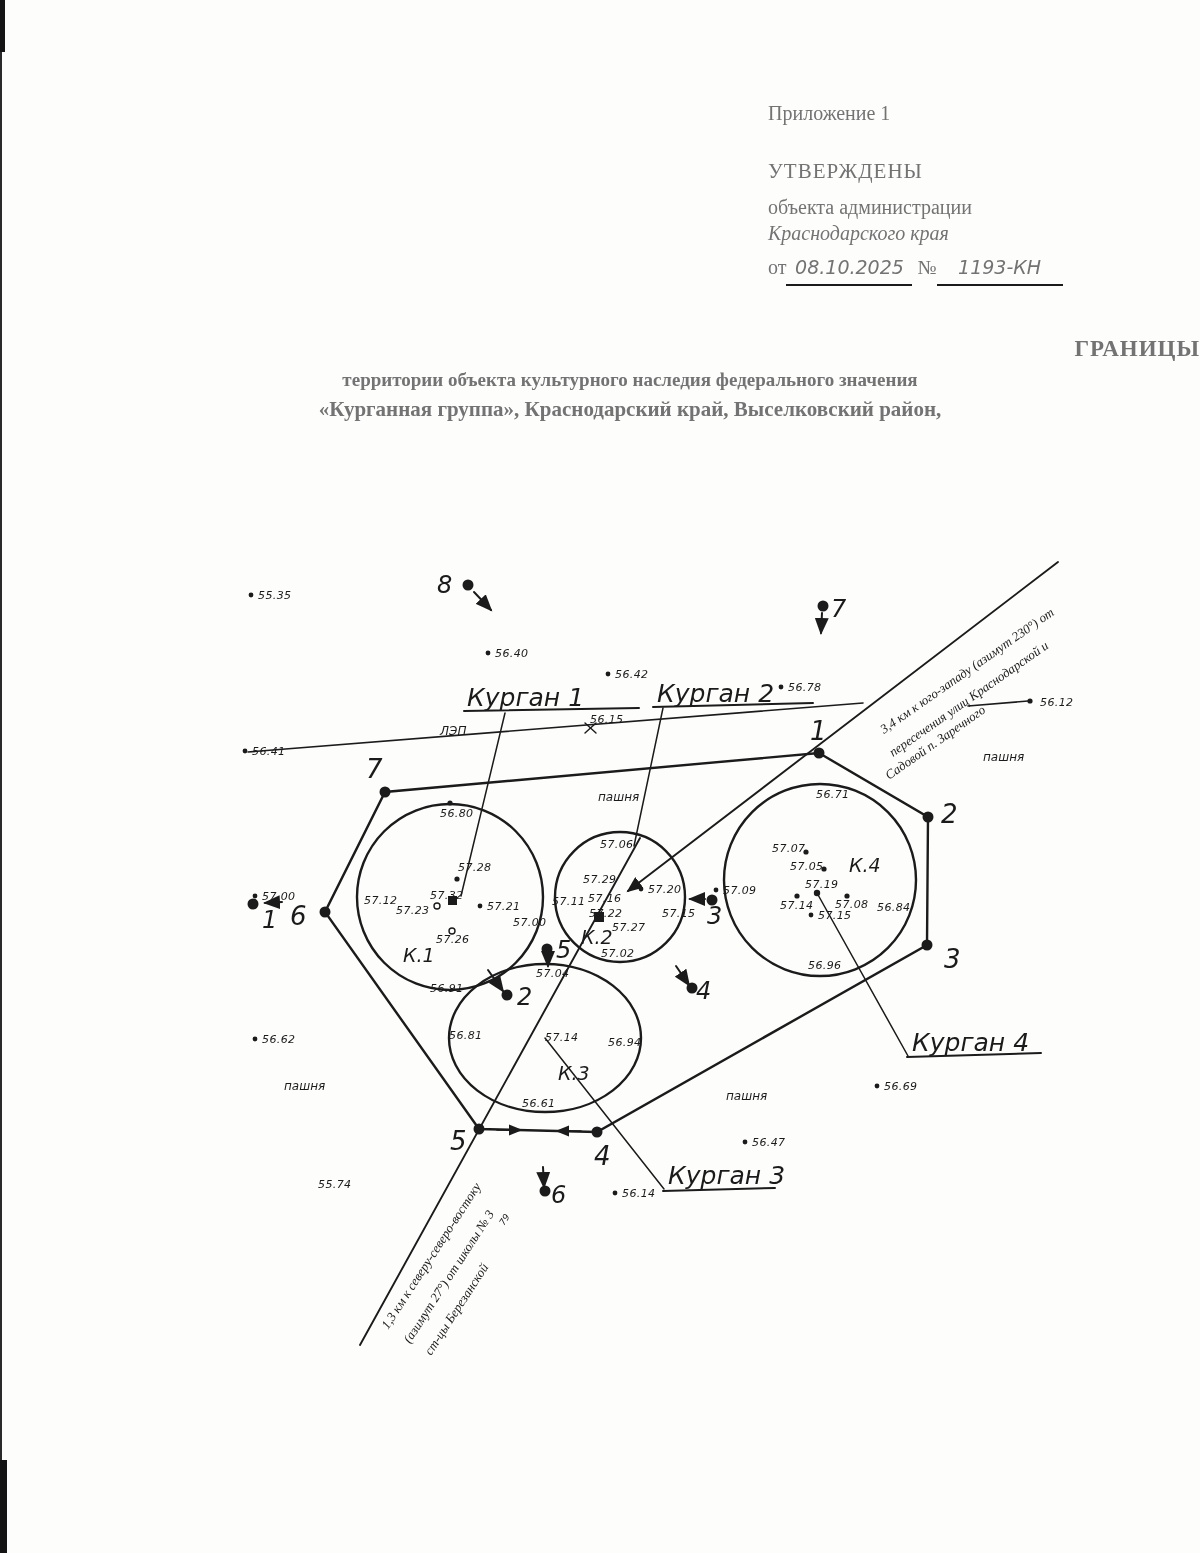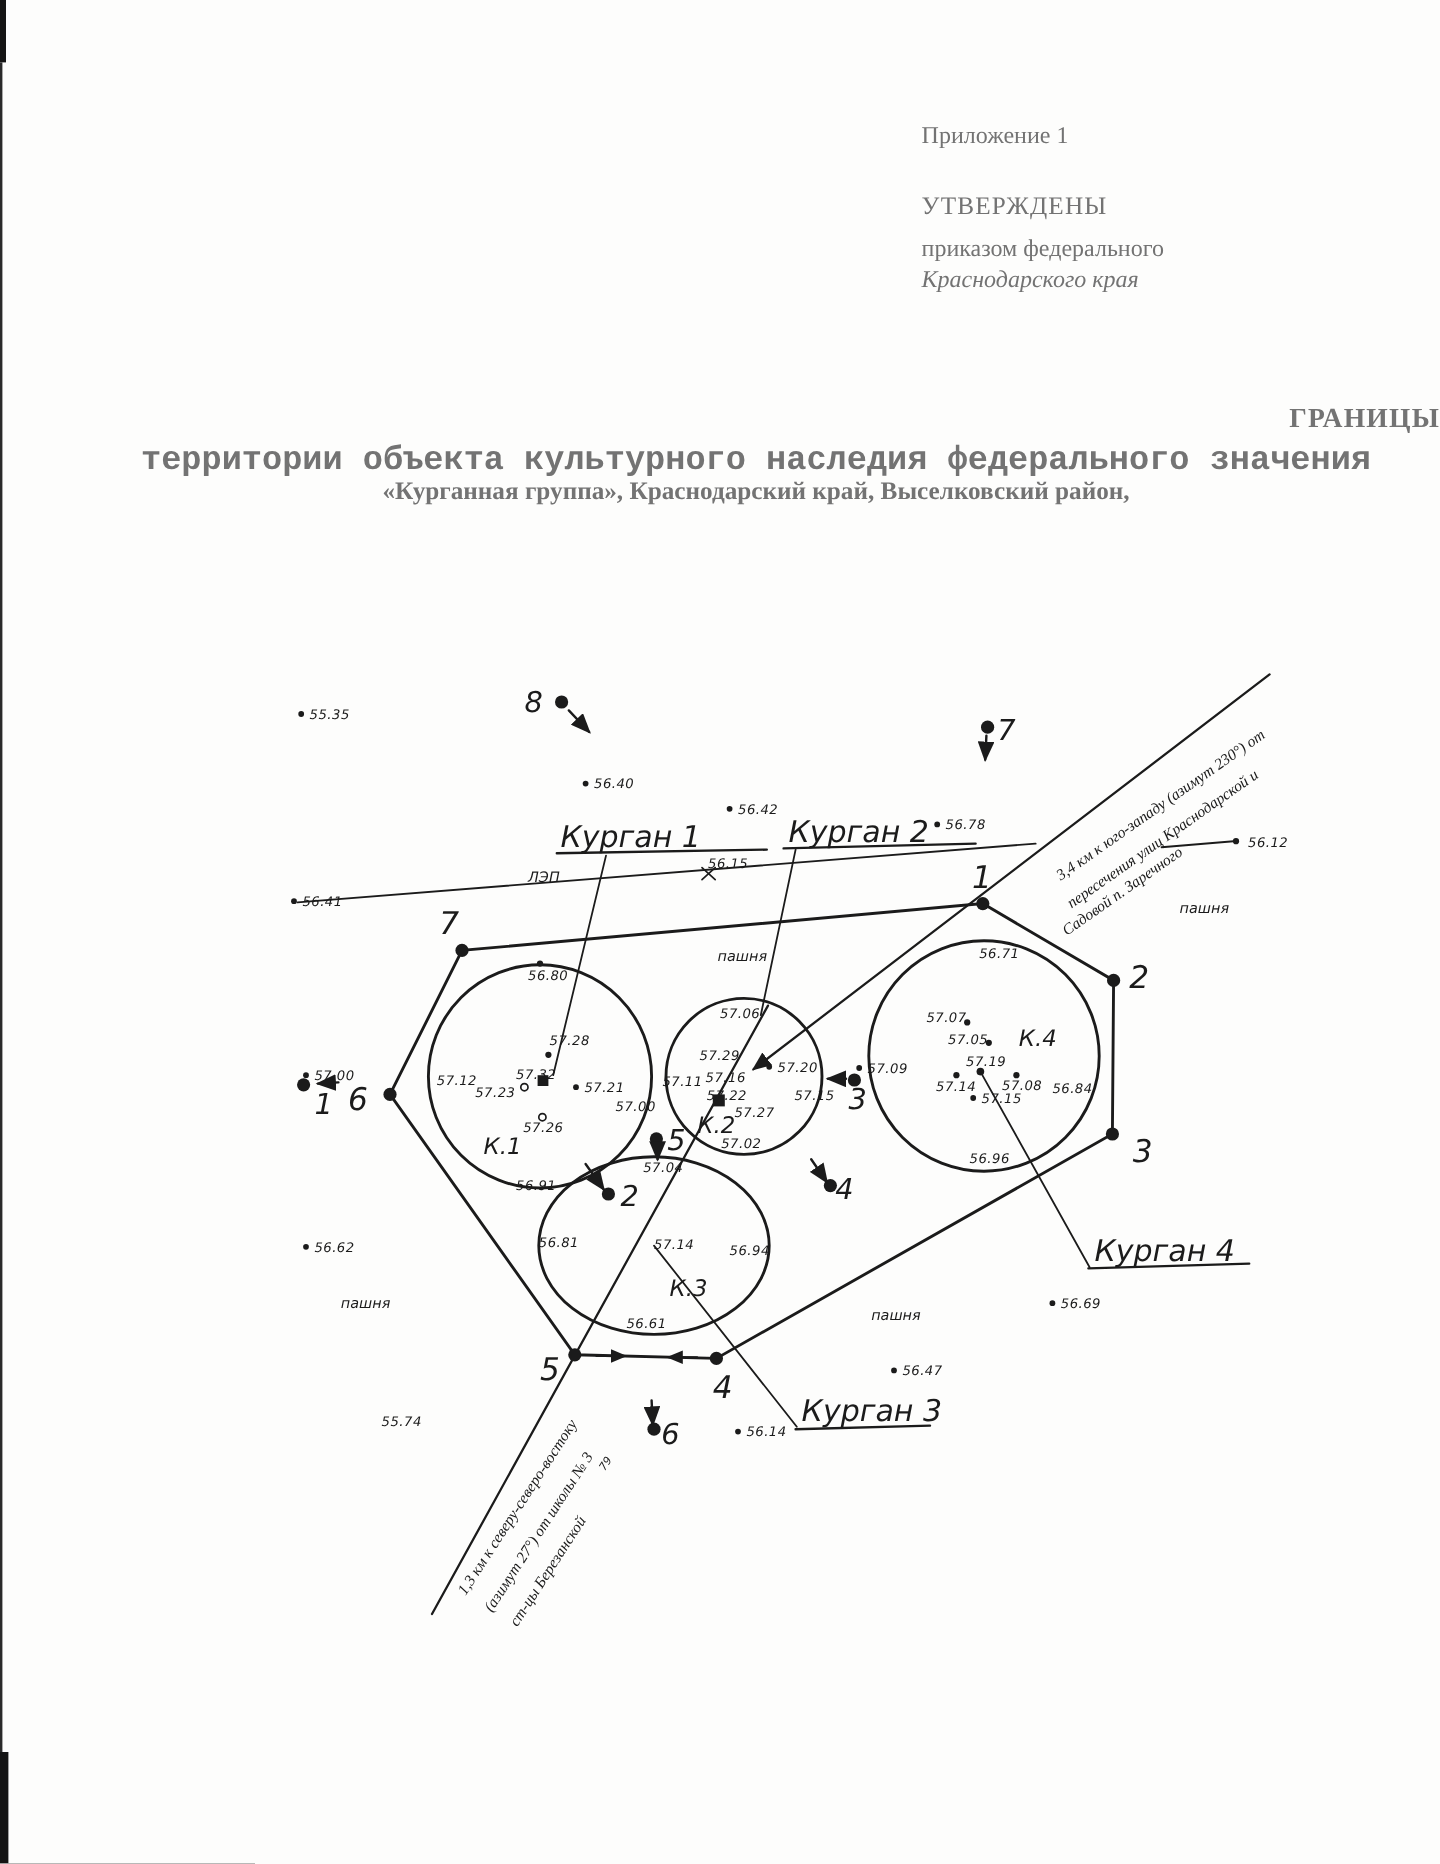--- a/index.html
+++ b/index.html
@@ -14,21 +14,21 @@
   .appendix{top:98px;font-size:20px;}
   .approved-word{top:156px;font-size:21px;letter-spacing:1px;}
   .approved-l2{top:192px;}
   .approved-l3{top:218px;font-style:italic;}
   .order-line{top:252px;white-space:nowrap;}
   .hand{font-family:"DejaVu Sans", sans-serif;font-style:italic;font-size:19px;}
   .uline{display:inline-block;border-bottom:2px solid #1b1b1b;padding:0 8px 1px 8px;min-width:110px;text-align:center;}
   
   .titles{left:60px;width:1140px;text-align:center;font-weight:bold;}
   .t1{top:336px;font-size:23px;letter-spacing:1px;text-align:right;}
-  .t2{top:369px;font-size:28px;font-family:Liberation Mono, monospace;}
+  .t2{top:369px;font-size:19px;}
   .t3{top:397px;font-size:21px;}
   .t4{top:425px;font-size:21px;}
   .subtitle{top:482px;font-weight:normal;font-size:21px;}
   
   .elev{font:italic 11px "DejaVu Sans", sans-serif;letter-spacing:.4px;fill:#1b1b1b;}
   .vtx{font:italic 26px "DejaVu Sans", sans-serif;fill:#1b1b1b;}
   .pp{font:italic 24px "DejaVu Sans", sans-serif;fill:#1b1b1b;}
   .kur{font:italic 25px "DejaVu Sans", sans-serif;fill:#1b1b1b;}
   .mound{font:italic 19px "DejaVu Sans", sans-serif;fill:#1b1b1b;}
   .area{font:italic 12px "DejaVu Sans", sans-serif;fill:#1b1b1b;}
@@ -40,22 +40,26 @@
 <body>
 
 <div class="page">
 
   <div class="abs" style="left:0;top:0;width:5px;height:52px;background:#141414;"></div>
   <div class="abs" style="left:0;top:52px;width:2px;height:1408px;background:#2a2a2a;"></div>
   <div class="abs" style="left:0;top:1460px;width:7px;height:93px;background:#141414;"></div>
 
   <div class="abs hdr appendix">Приложение 1</div>
   <div class="abs hdr approved-word">УТВЕРЖДЕНЫ</div>
-  <div class="abs hdr approved-l2">приказом федерального</div>
+  <div class="abs hdr approved-l2">объекта администрации</div>
   <div class="abs hdr approved-l3">Краснодарского края</div>
+  <div class="abs hdr order-line">
+    <span>от</span><span class="uline hand">08.10.2025</span>
+    <span>№</span><span class="uline hand">1193-КН</span>
+  </div>
 
   <div class="abs titles t1">ГРАНИЦЫ</div>
   <div class="abs titles t2">территории объекта культурного наследия федерального значения</div>
   <div class="abs titles t3">«Курганная группа», Краснодарский край, Выселковский район,</div>
 
   <svg id="mapsvg" class="abs" style="left:0;top:0;" width="1200" height="1553" viewBox="0 0 1200 1553" fill="none" stroke-linecap="round">
     <defs>
       <marker id="ah" markerWidth="9" markerHeight="7" refX="7.5" refY="3.5" orient="auto">
         <path d="M0,0 L8.5,3.5 L0,7 Z" fill="#1b1b1b" stroke="none"></path>
       </marker>

